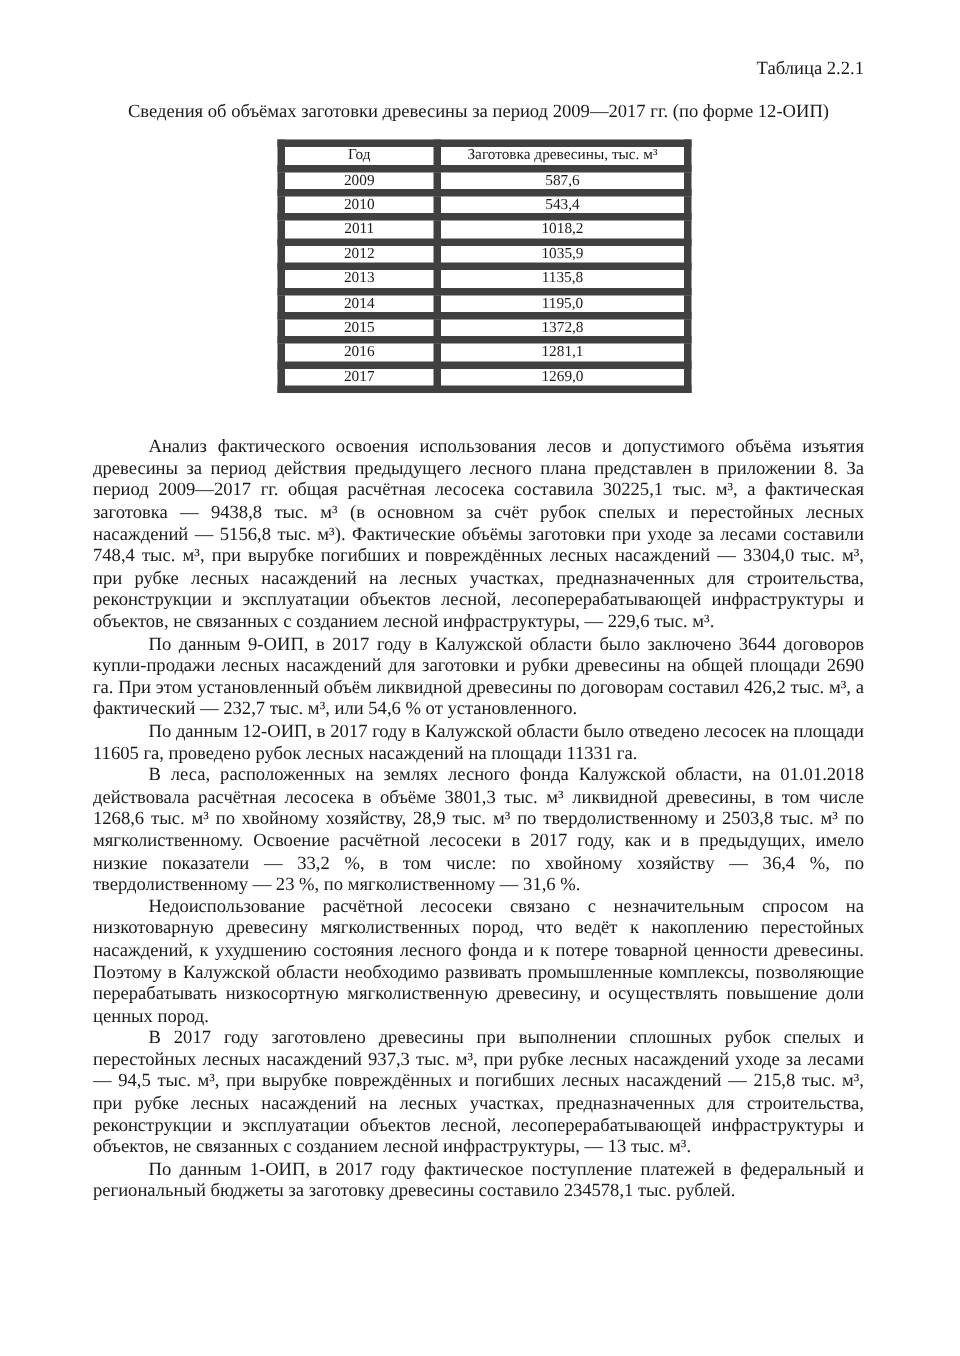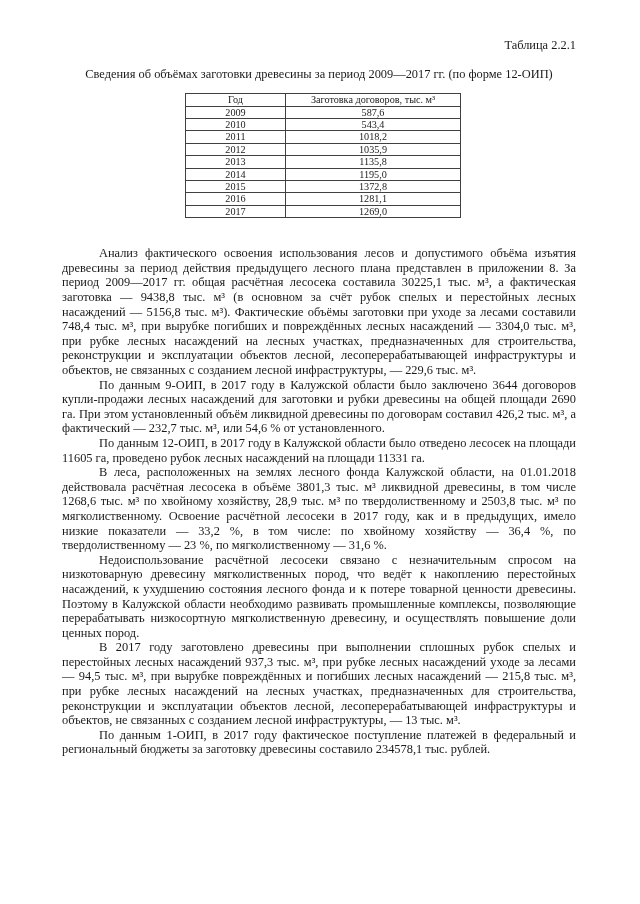--- a/index.html
+++ b/index.html
@@ -55,21 +55,21 @@
     }
     table.data-table {
       border-collapse: collapse;
       width: 276px;
       font-size: 10.2px;
       line-height: 11.4px;
       margin-left: 8px;
     }
     table.data-table th,
     table.data-table td {
-      border: 1px solid #404040;
+      border: 5px solid #404040;
       text-align: center;
       padding: 0 2px;
       font-weight: normal;
       height: 11px;
     }
     table.data-table th.col-year,
     table.data-table td.col-year {
       width: 95px;
     }
   </style>
@@ -82,21 +82,21 @@
 
   <p class="table-label">Таблица 2.2.1</p>
 
   <p class="table-caption">Сведения об объёмах заготовки древесины за период 2009—2017 гг. (по форме 12-ОИП)</p>
 
   <div class="data-table-wrap">
     <table class="data-table">
       <thead>
         <tr>
           <th class="col-year">Год</th>
-          <th>Заготовка договоров, тыс. м³</th>
+          <th>Заготовка древесины, тыс. м³</th>
         </tr>
       </thead>
       <tbody>
         <tr>
           <td class="col-year">2009</td>
           <td>587,6</td>
         </tr>
         <tr>
           <td class="col-year">2010</td>
           <td>543,4</td>

